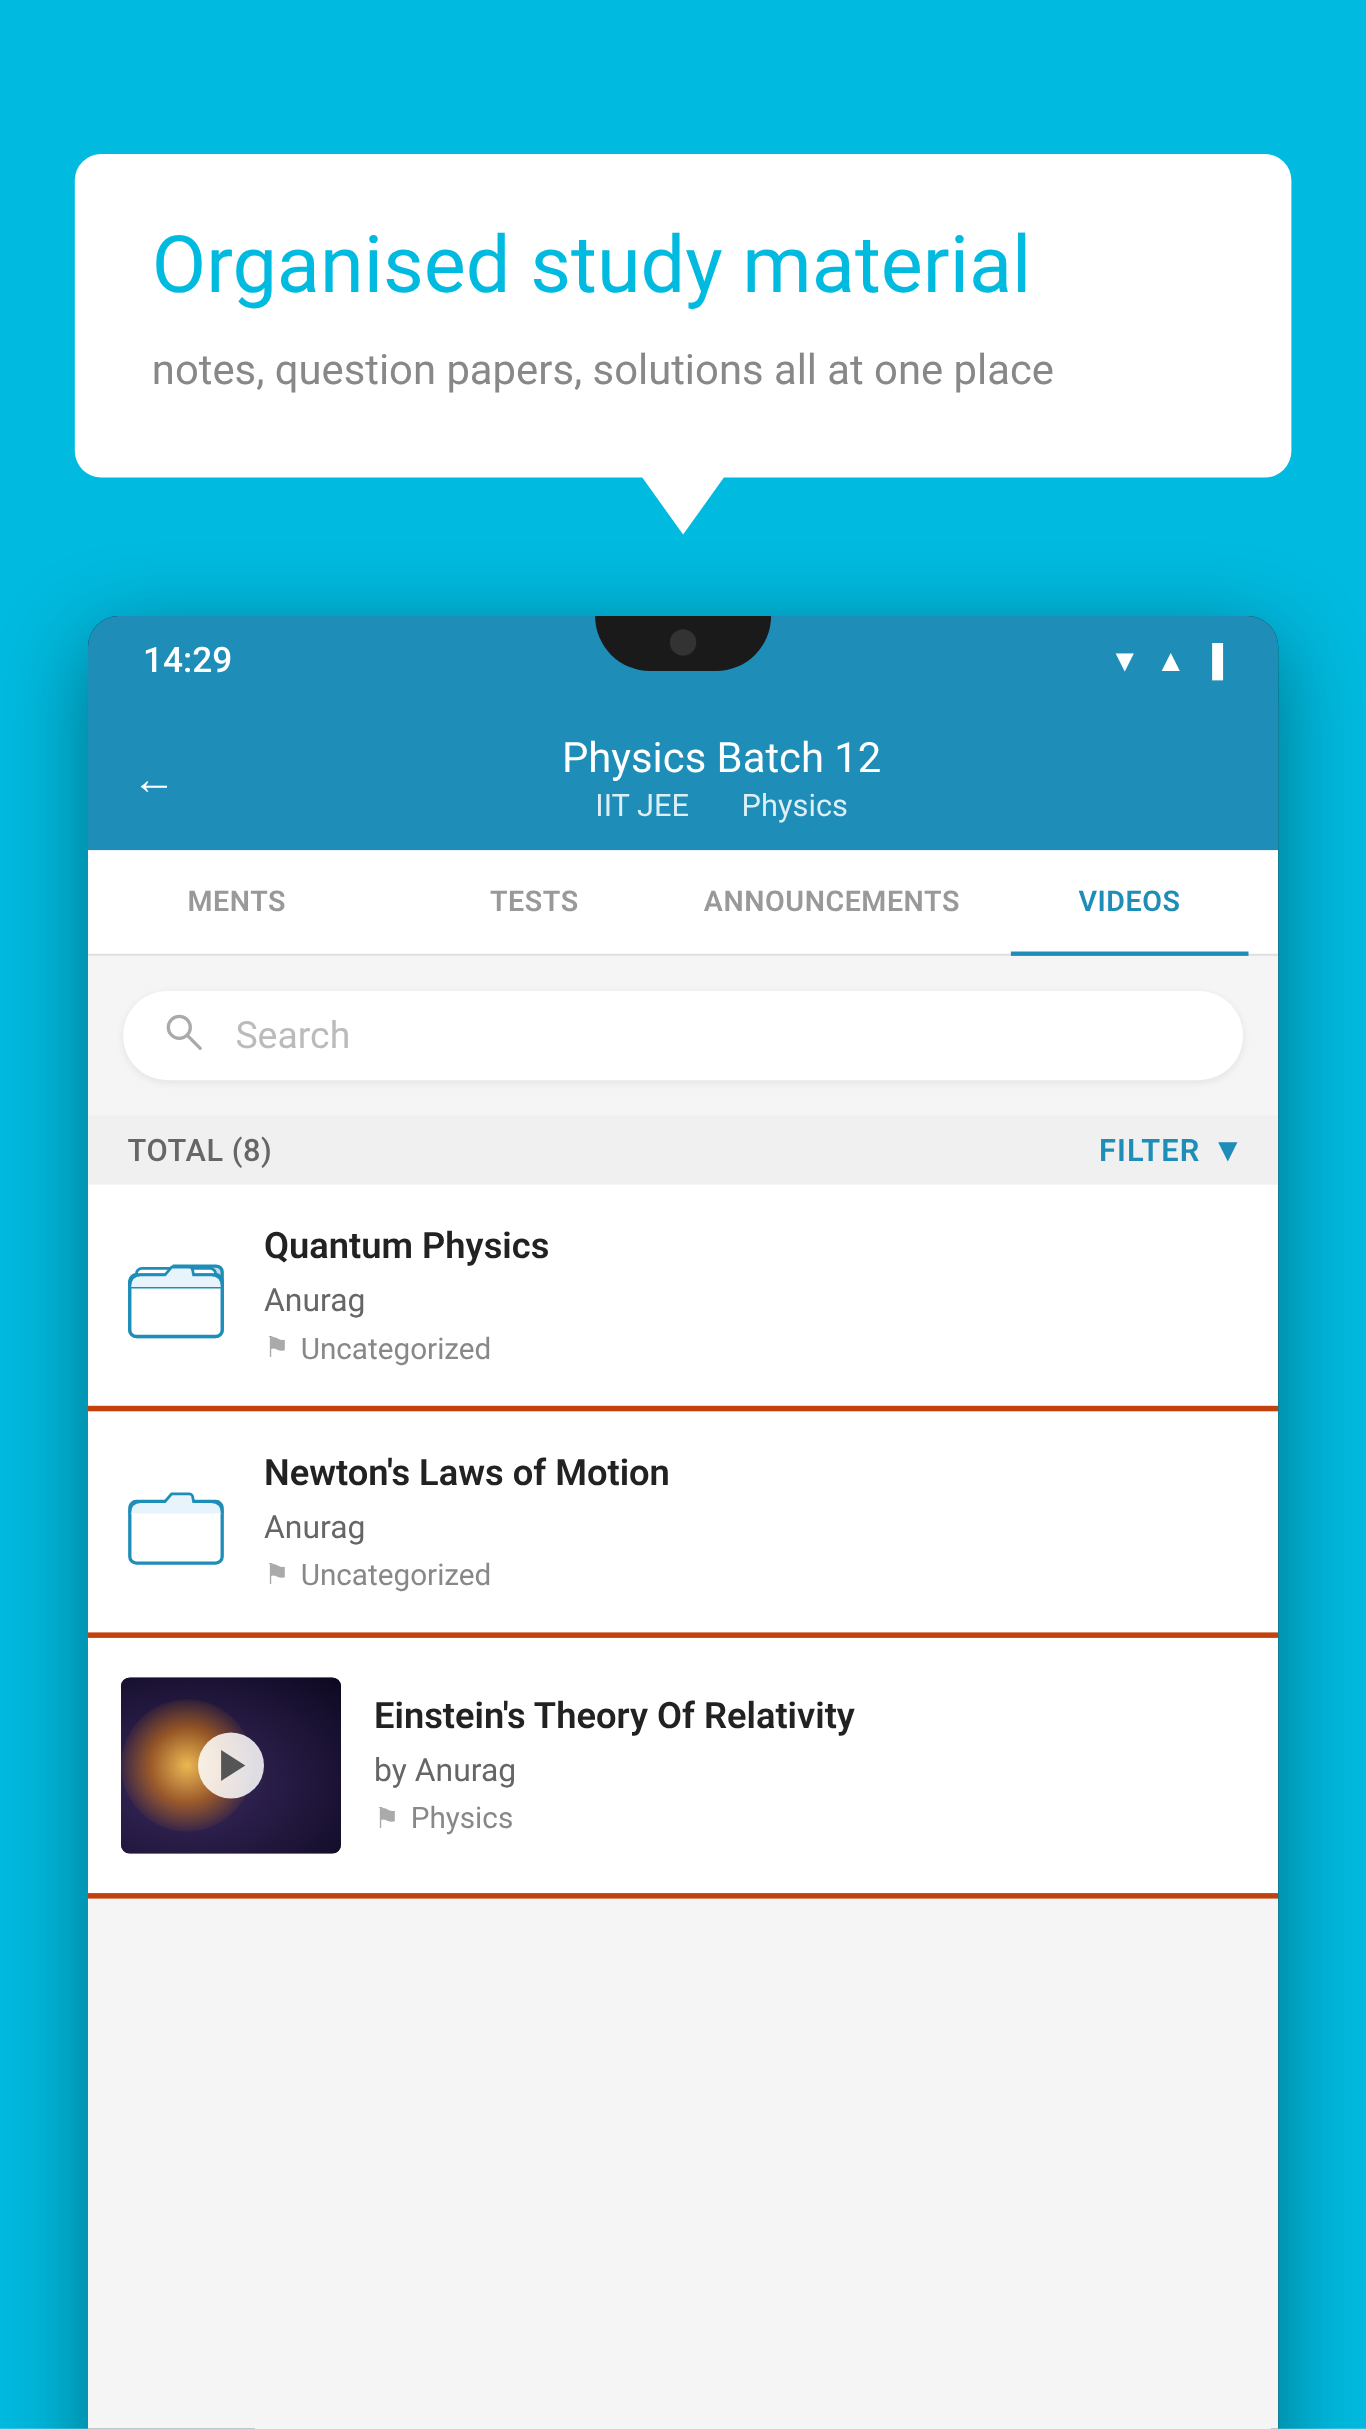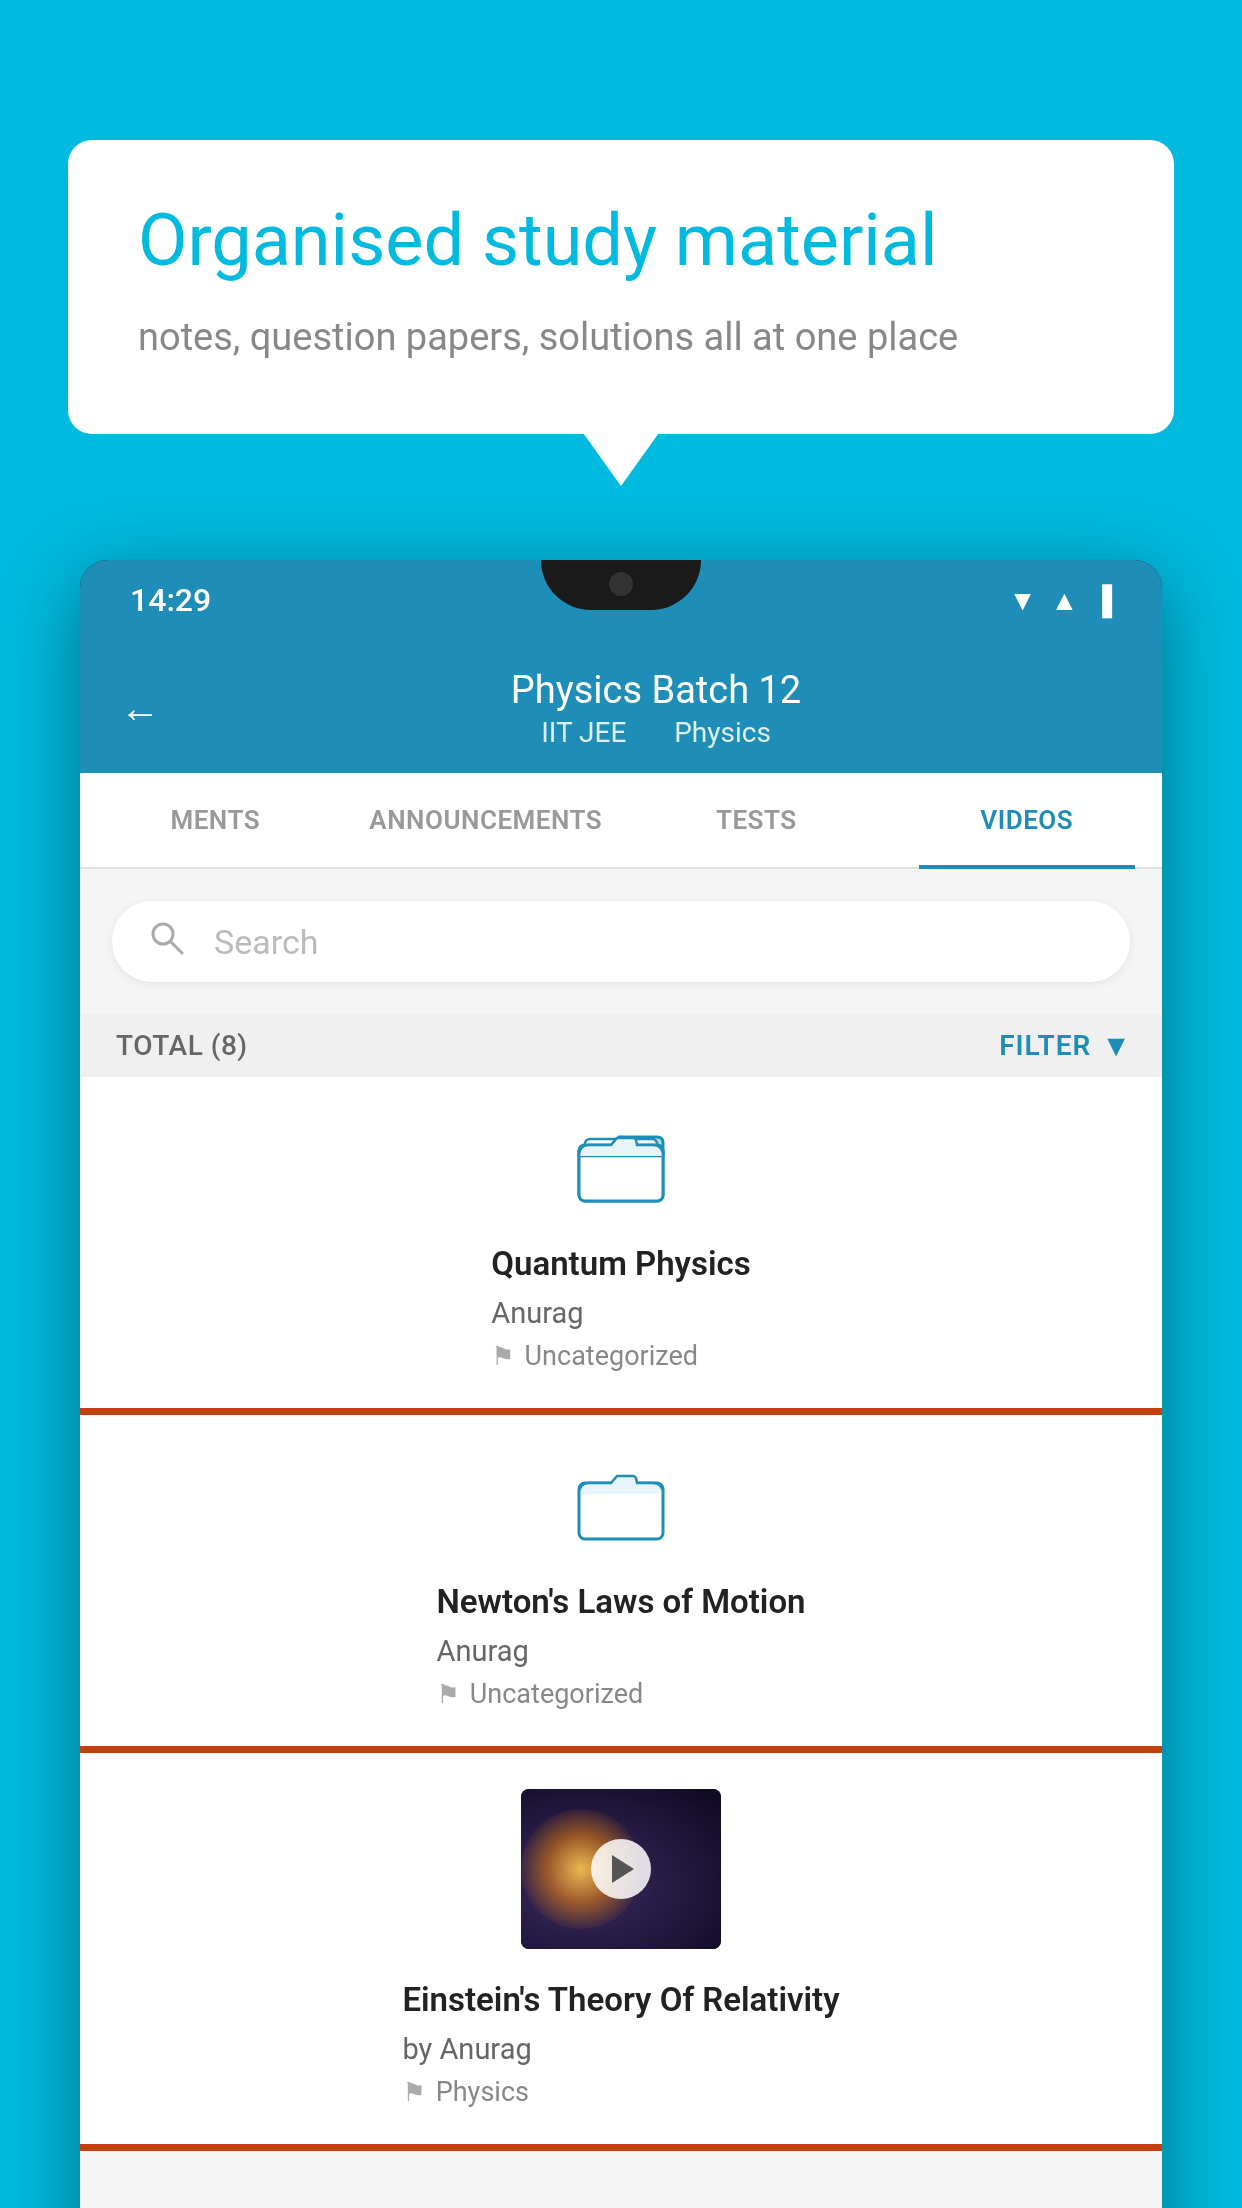--- a/index.html
+++ b/index.html
@@ -250,23 +250,22 @@
 
     
     .video-list {
       background: white;
     }
 
     .video-item {
       display: flex;
       align-items: center;
       padding: 36px 30px;
-      border-bottom: 7px solid #c2410c;
+      border-bottom: 5px solid #c2410c;
       gap: 30px;
-      flex-direction: column;
     }
 
     .video-thumbnail {
       width: 200px;
       height: 160px;
       border-radius: 8px;
       overflow: hidden;
       flex-shrink: 0;
       background: #222;
       position: relative;
@@ -390,24 +389,24 @@
           <span>Physics</span>
         </div>
       </div>
     </div>
 
     <div class="tabs-bar">
       <div class="tab-item">
         <span>MENTS</span>
       </div>
       <div class="tab-item">
+        <span>TESTS</span>
+      </div>
+      <div class="tab-item">
         <span>ANNOUNCEMENTS</span>
-      </div>
-      <div class="tab-item">
-        <span>TESTS</span>
       </div>
       <div class="tab-item active">
         <span>VIDEOS</span>
       </div>
     </div>
 
     <div class="search-bar">
       <span class="search-icon-svg">
         <svg width="36" height="36" viewBox="0 0 36 36" fill="none">
           <circle cx="15" cy="15" r="10" stroke="#aaa" stroke-width="3"></circle>

